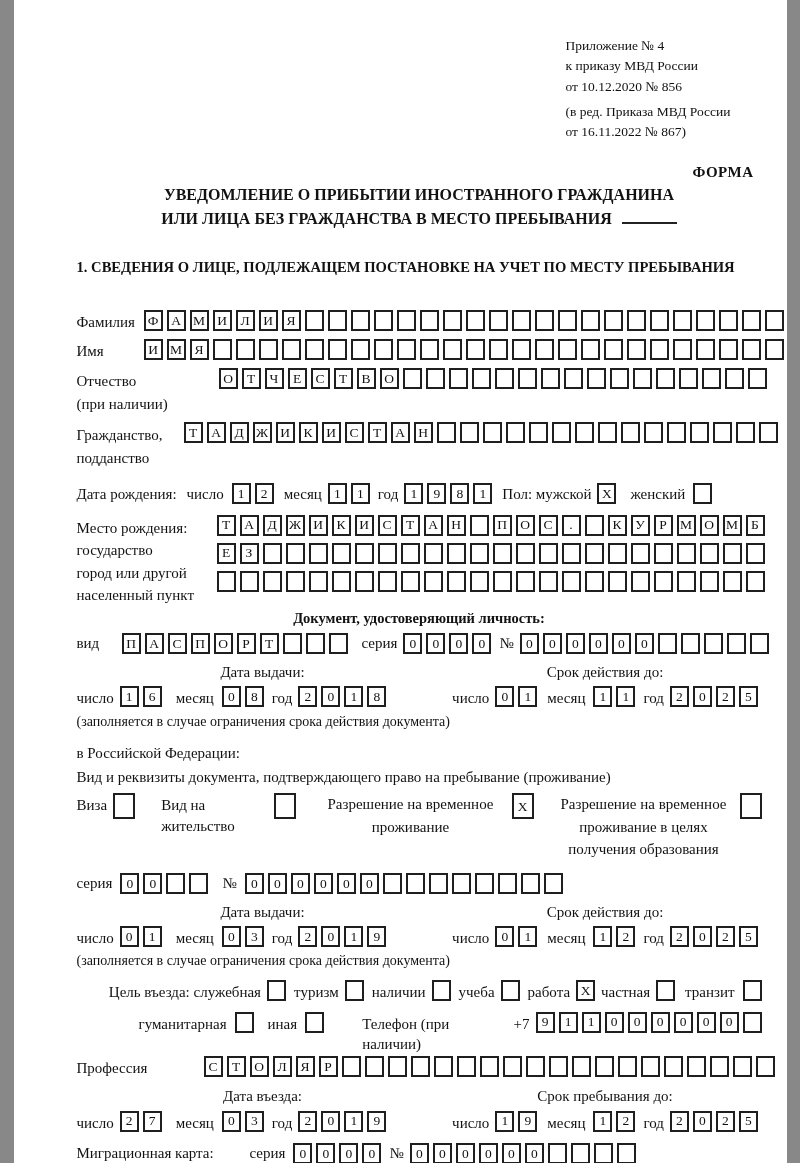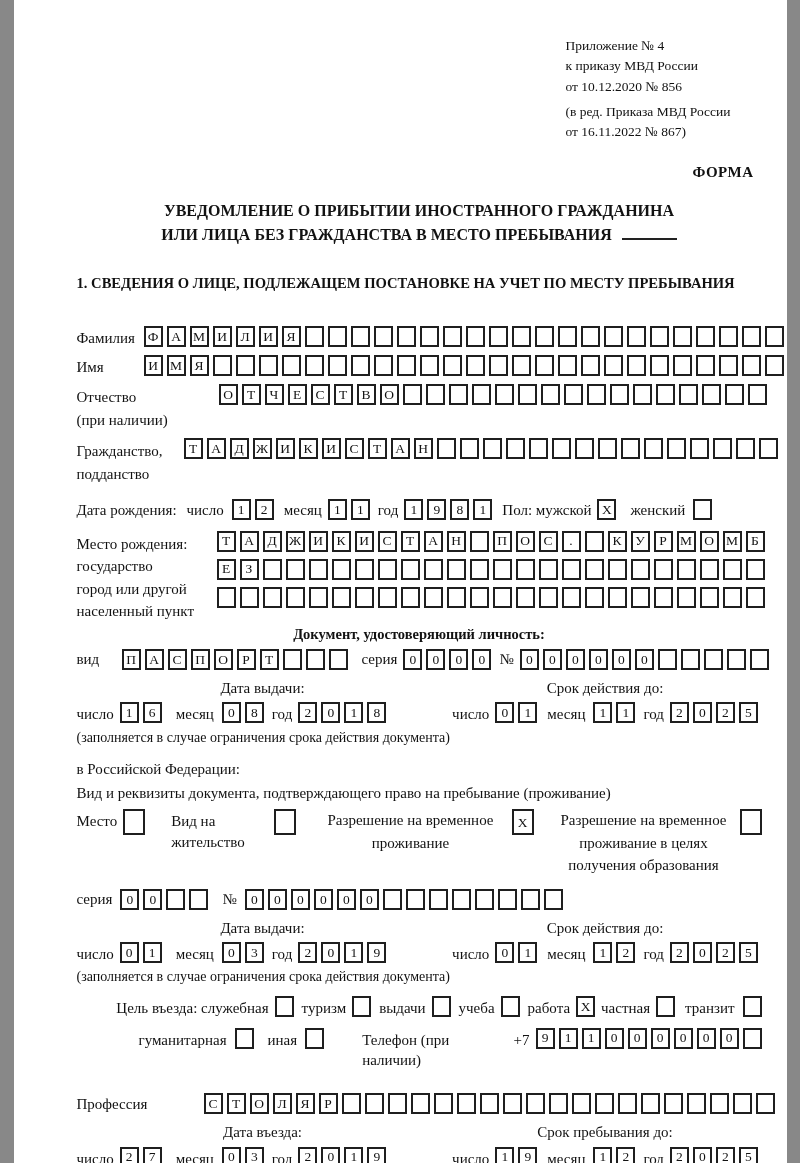--- a/index.html
+++ b/index.html
@@ -8,21 +8,21 @@
     width:773px; height:1163px; margin:0 auto; background:#ffffff;
     padding:36px 25px 0 63px; overflow:hidden;
     font-family:"Liberation Serif","DejaVu Serif",serif;
     color:#121212; font-size:15px; line-height:1.35;
   }
   
   .annex { width:196px; margin-left:auto; font-size:13.5px; line-height:1.5; }
   .annex .gap { height:5px; }
   .forma { text-align:right; font-weight:bold; margin:20px 8px 0 0; font-size:15px; letter-spacing:.5px; }
   
-  .title { margin-top:16px; text-align:center; font-weight:bold; font-size:16px; line-height:1.55; }
+  .title { text-align:center; font-weight:bold; font-size:16px; line-height:1.55; }
   .blank-underline { display:inline-block; width:55px; border-bottom:2px solid #222; height:14px; margin-left:10px; }
   .sec-heading { margin-top:26px; font-weight:bold; font-size:14.6px; }
   
   .frow { display:flex; align-items:flex-start; margin-top:7px; }
   .flabel { flex:none; padding-top:2px; }
   .w67 { width:67px; } .w142 { width:142px; } .w107 { width:107px; }
   .w140 { width:140px; } .w45 { width:45px; } .w127 { width:127px; }
   .cells { display:flex; gap:4px; flex:none; }
   .cell {
     width:19px; height:21px; flex:none; border:2px solid #1f1f1f; background:#fff;
@@ -424,21 +424,21 @@
   </div>
   <div class="dp-note">(заполняется в случае ограничения срока действия документа)</div>
 
   <div class="para">
     <div>в Российской Федерации:</div>
     <div>Вид и реквизиты документа, подтверждающего право на пребывание (проживание)</div>
   </div>
 
   <div class="permit-row">
     <div class="permit-item">
-      <div class="mini-label mr6">Место</div>
+      <div class="mini-label mr6">Виза</div>
       <div class="cells big">
           <span class="cell"></span>
         </div>
     </div>
     <div class="permit-item" style="margin-left:26px;">
       <div class="mini-label mr8">Вид на жительство</div>
       <div class="cells big">
           <span class="cell"></span>
         </div>
     </div>
@@ -533,21 +533,21 @@
 
   <div class="purpose-row">
     <div class="mini-label mr6">Цель въезда: служебная</div>
     <div class="cells">
         <span class="cell"></span>
       </div>
     <div class="mini-label ml8 mr6">туризм</div>
     <div class="cells">
         <span class="cell"></span>
       </div>
-    <div class="mini-label ml8 mr6">выдачи</div>
+    <div class="mini-label ml8 mr6">наличии</div>
     <div class="cells">
         <span class="cell"></span>
       </div>
     <div class="mini-label ml8 mr6">учеба</div>
     <div class="cells">
         <span class="cell"></span>
       </div>
     <div class="mini-label ml8 mr6">работа</div>
     <div class="cells">
         <span class="cell">X</span>
@@ -580,21 +580,21 @@
         <span class="cell">0</span>
         <span class="cell">0</span>
         <span class="cell">0</span>
         <span class="cell">0</span>
         <span class="cell">0</span>
         <span class="cell">0</span>
         <span class="cell"></span>
       </div>
   </div>
 
-  <div class="frow" style="margin-top:22px;align-items:center;">
+  <div class="frow" style="margin-top:2px;">
     <div class="flabel w127">Профессия</div>
     <div class="cells">
         <span class="cell">С</span>
         <span class="cell">Т</span>
         <span class="cell">О</span>
         <span class="cell">Л</span>
         <span class="cell">Я</span>
         <span class="cell">Р</span>
         <span class="cell"></span>
         <span class="cell"></span>

